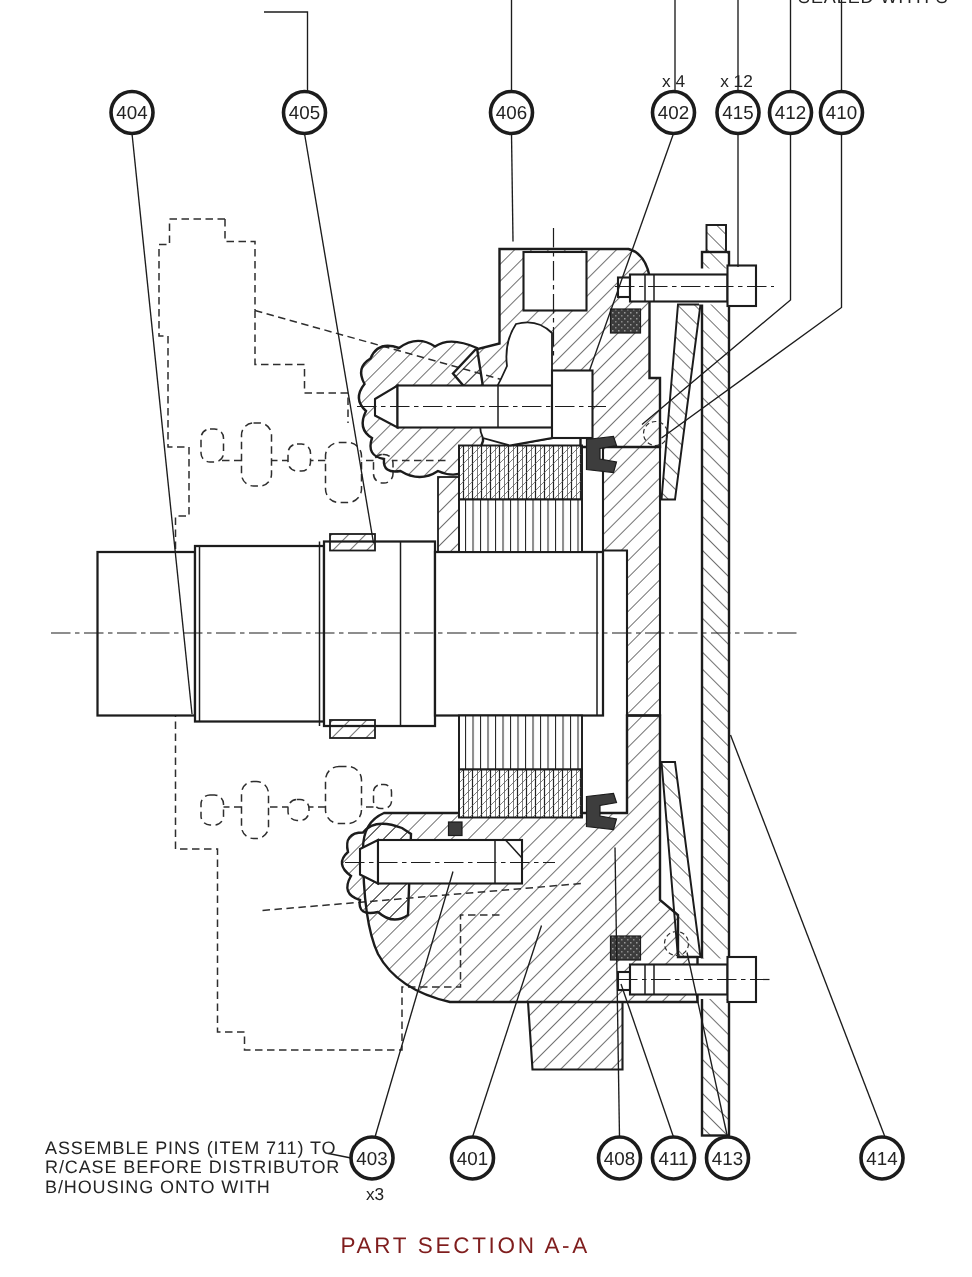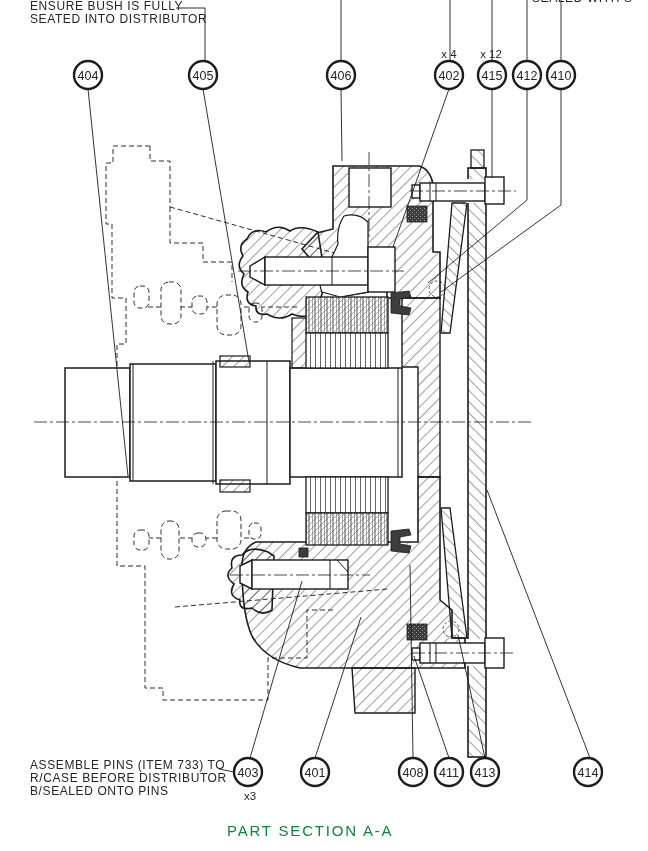--- a/index.html
+++ b/index.html
@@ -12,21 +12,21 @@
   svg{position:absolute;left:0;top:0}
   .note{
     position:absolute;font-size:12px;line-height:13px;letter-spacing:.6px;
     white-space:nowrap;color:#242424;
   }
   .note-ensure{left:30px;top:0px}
   .note-cropped{left:532px;top:-8px}
   .note-assemble{left:30px;top:759px}
   .view-title{
     position:absolute;left:227px;top:822px;font-size:15px;letter-spacing:1.8px;
-    color:#15803d;white-space:nowrap;
+    color:#7f1d1d;white-space:nowrap;
   }
 </style>
 </head>
 <body>
 
 <div class="sheet">
 
 <svg width="648" height="851" viewBox="0 0 648 851">
   <defs>
 
@@ -232,30 +232,26 @@
         <text x="449" y="776.5" text-anchor="middle" font-size="12.5" font-family="&quot;Liberation Sans&quot;, sans-serif" fill="#242424">411</text>
         <polyline points="485,758 458,635" fill="none" stroke="#1c1c1c" stroke-width="0.9"></polyline>
         <circle cx="485" cy="772" r="14" fill="#fff" stroke="#1c1c1c" stroke-width="2.4"></circle>
         <text x="485" y="776.5" text-anchor="middle" font-size="12.5" font-family="&quot;Liberation Sans&quot;, sans-serif" fill="#242424">413</text>
         <polyline points="590,758 487,490" fill="none" stroke="#1c1c1c" stroke-width="0.9"></polyline>
         <circle cx="588" cy="772" r="14" fill="#fff" stroke="#1c1c1c" stroke-width="2.4"></circle>
         <text x="588" y="776.5" text-anchor="middle" font-size="12.5" font-family="&quot;Liberation Sans&quot;, sans-serif" fill="#242424">414</text>
       </g>
 </svg>
 
-<div class="note note-ensure">
-  <span>ENSURE BUSH IS FULLY</span><br>
-  <span>SEATED INTO DISTRIBUTOR</span>
-</div>
 
 <div class="note note-cropped">
   <span>SEALED WITH S</span>
 </div>
 
 <div class="note note-assemble">
-  <span>ASSEMBLE PINS (ITEM 733) TO</span><br>
+  <span>ASSEMBLE PINS (ITEM 711) TO</span><br>
   <span>R/CASE BEFORE DISTRIBUTOR</span><br>
-  <span>B/SEALED ONTO PINS</span>
+  <span>B/HOUSING ONTO WITH</span>
 </div>
 
 <div class="view-title">PART SECTION A-A</div>
 
 </div>
 
 </body></html>

